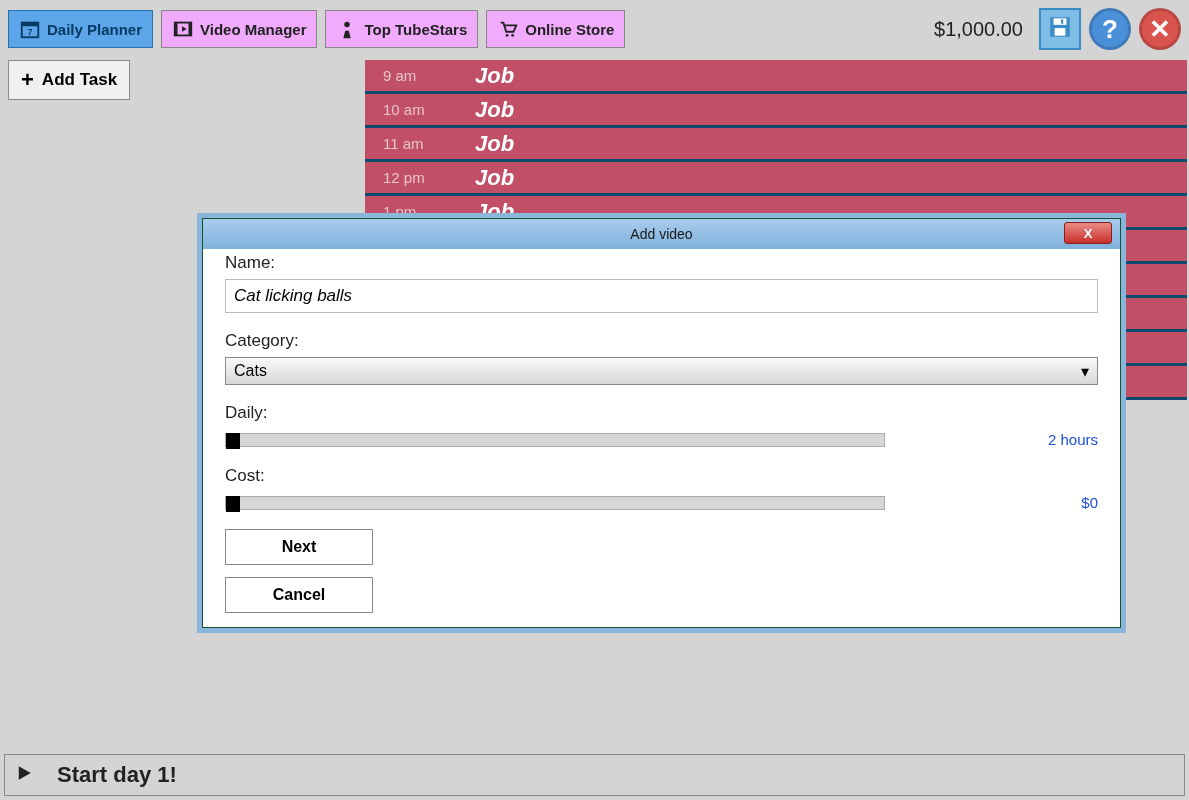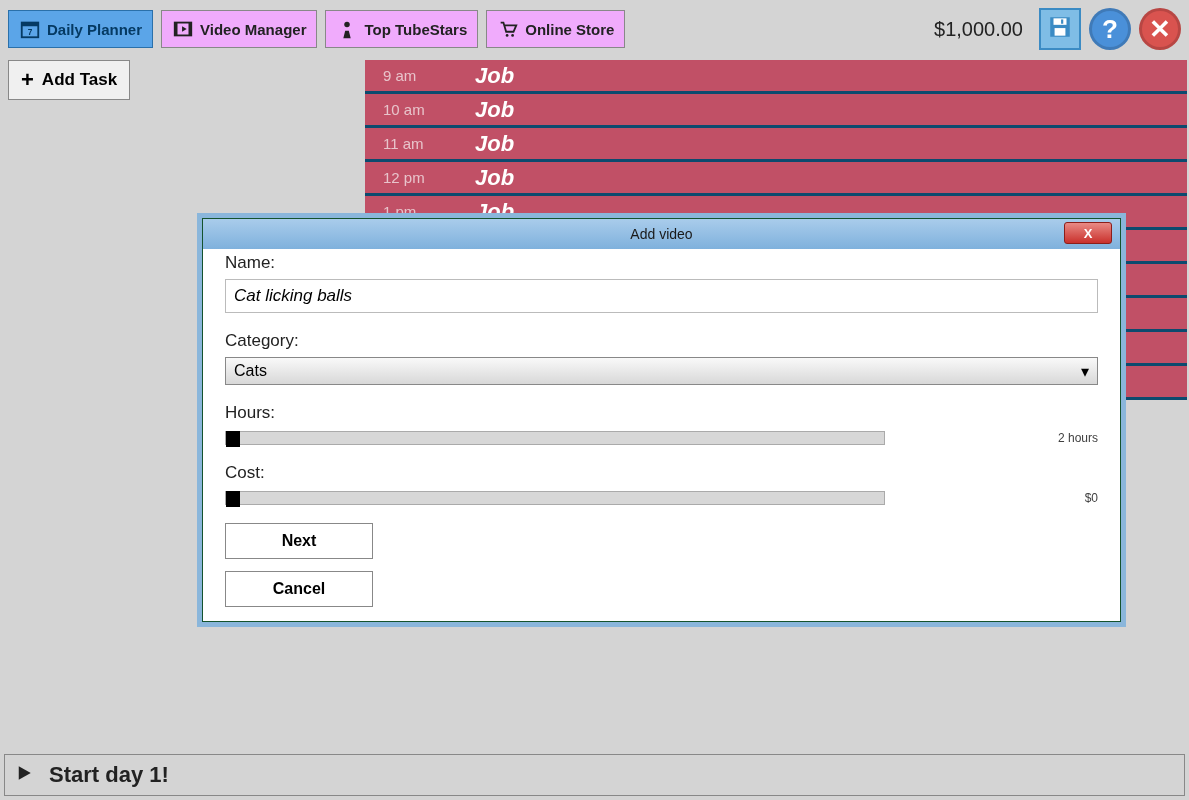--- a/index.html
+++ b/index.html
@@ -37,21 +37,21 @@
     display:flex;align-items:center;background:#c15066;border-bottom:3px solid #0c4a6e;
     height:34px;color:#f2dbe0;
   }
   .sched-time { width:110px; padding-left:18px; font-size:15px; color:#e8c4cb;}
   .sched-label { font-weight:bold; font-size:22px; color:#ffffff;font-style:italic;}
 
   
   .bottom-bar {
     position:absolute;left:4px;right:4px;bottom:4px;height:42px;
     border:1px solid #888;background:#d4d4d4;display:flex;align-items:center;
-    padding-left:10px;font-weight:bold;font-size:22px;color:#222;gap:16px;cursor:pointer;
+    padding-left:10px;font-weight:bold;font-size:22px;color:#222;gap:24px;cursor:pointer;
   }
 
   
   .modal {
     position:absolute;left:202px;top:218px;width:919px;
     background:#fff;border:1px solid #14532d;
     box-shadow:0 0 0 5px #8ab6db;
   }
   .modal-titlebar {
     height:30px;background:linear-gradient(#a9cceb,#7fb1dc);
@@ -74,21 +74,21 @@
     padding:2px 8px;font-size:16px;margin-bottom:18px;
     display:flex;align-items:center;justify-content:space-between;cursor:pointer;
   }
   .slider-row { display:flex;align-items:center;gap:20px;margin-top:8px;margin-bottom:18px;}
   .slider-track {
     flex:0 0 660px;height:14px;background:#d7d7d7;border:1px solid #aaa;position:relative;
   }
   .slider-thumb {
     position:absolute;width:14px;height:16px;background:#000;top:-1px;left:0;cursor:pointer;
   }
-  .slider-value { font-size:12px;color:#404040;margin-left:auto;}
+  .slider-value { font-size:15px;color:#1d4ed8;margin-left:auto;}
   .modal-actions { display:flex;justify-content:flex-end;gap:12px;margin-top:6px;flex-direction:column;}
   .modal-btn {
     width:148px;height:36px;border:1px solid #888;background:#fff;font-weight:bold;font-size:16px;cursor:pointer;
   }
 
   .partial-time { position:absolute;left:385px;top:575px;color:#7a7a7a;font-size:15px; opacity:0.35;}
 
 </style>
 </head>
 <body>
@@ -217,21 +217,21 @@
 
     <label class="form-label">Name:</label>
     <input class="text-input" type="text" value="Cat licking balls" style="">
 
     <label class="form-label">Category:</label>
     <div class="select-input">
       <span>Cats</span>
       <span>▾</span>
     </div>
 
-    <label class="form-label">Hours:</label>
+    <label class="form-label">Daily:</label>
     <div class="slider-row">
       <div class="slider-track">
         <div class="slider-thumb"></div>
       </div>
       <span class="slider-value">2 hours</span>
     </div>
 
     <label class="form-label">Cost:</label>
     <div class="slider-row">
       <div class="slider-track">

